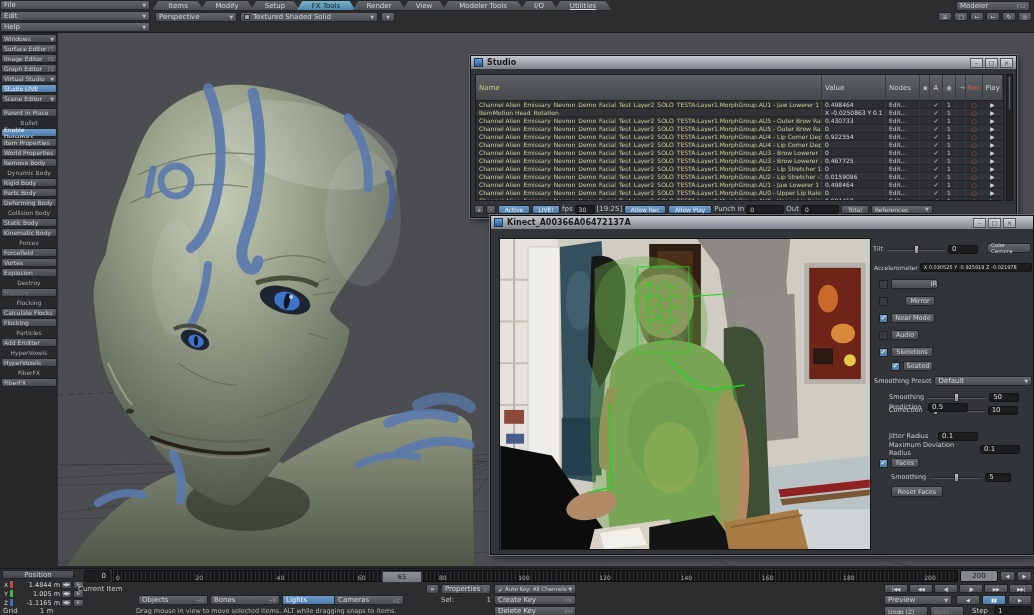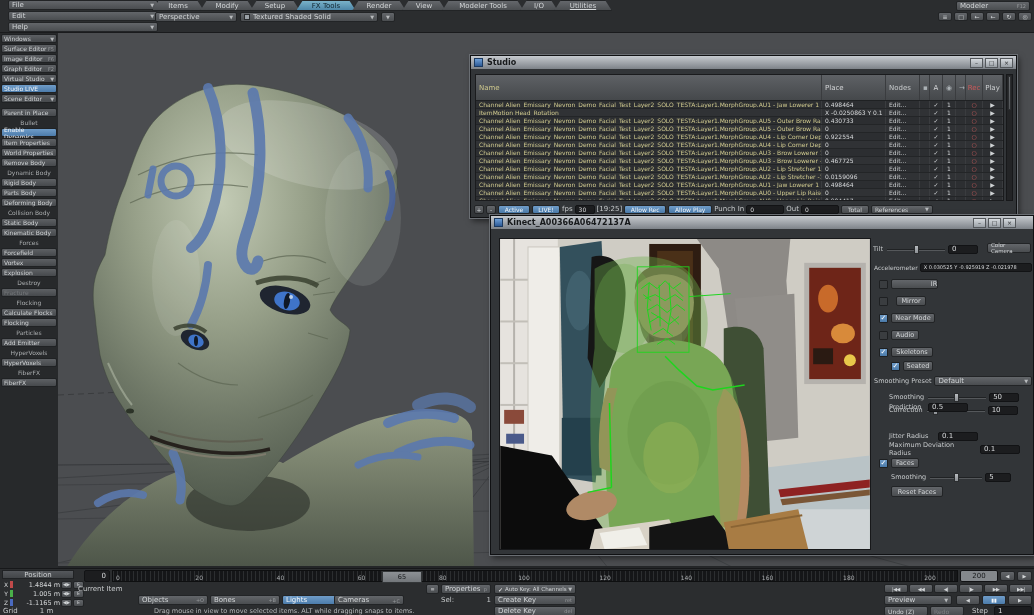--- a/index.html
+++ b/index.html
@@ -20,21 +20,21 @@
   .arrow { margin-left:auto; font-size:5px; color:#b8bbbd; }
   .chk { width:9px; height:9px; border:1px solid #1e2022; border-radius:1px; background:#3a3d40;
          display:flex; align-items:center; justify-content:center; font-size:7px; color:#fff; }
   .chk.on { background:linear-gradient(#6f9cc8,#4a7aa9); }
   .slider { position:relative; height:9px; }
   .slider .track { position:absolute; left:0; right:0; top:4px; height:2px; background:#202224; border-bottom:1px solid #55585b; }
   .slider .handle { position:absolute; top:0; width:5px; height:9px; background:linear-gradient(#b8bcc0,#8d9195); border:1px solid #2a2c2e; }
 
   
   .topbar { position:absolute; left:0; top:0; width:1034px; height:33px; background:#2b2d2f; border-bottom:1px solid #1a1b1d; }
-  .menu-btn { position:absolute; left:8px; width:150px; height:10px; }
+  .menu-btn { position:absolute; left:0; width:150px; height:10px; }
   .tab { position:absolute; top:0; height:11px; display:flex; align-items:center; justify-content:center;
          background:linear-gradient(#64676b,#4b4e51); color:#d4d7d9; border:1px solid #222426;
          clip-path:polygon(7px 0, calc(100% - 7px) 0, 100% 100%, 0 100%); }
   .tab.active { background:linear-gradient(#79b2c9,#4e87a8); color:#10242e; }
   .iconbtn { position:absolute; top:12px; width:14px; height:9px; font-size:6px; justify-content:center; }
 
   
   .sidebar { position:absolute; left:0; top:33px; width:58px; height:535px; background:#27292b; padding-top:1px; }
   .side-item { position:relative; margin:0 1px 1px 1px; height:9px; font-size:6px; display:flex; align-items:center; }
   .side-btn { background:linear-gradient(#5d6064,#46494c); border:1px solid #202224; border-radius:2px; color:#ced1d3; padding:0 2px; width:100%; height:100%; display:flex; align-items:center; }
@@ -388,21 +388,21 @@
       <span class="wtitle">Studio</span>
       <span class="winbtns">
         <span class="winbtn">–</span>
         <span class="winbtn">□</span>
         <span class="winbtn">×</span>
       </span>
     </div>
     <div class="stable">
       <div class="thead" id="studio-head">
           <div class="c-name">Name</div>
-          <div class="c-val">Place</div>
+          <div class="c-val">Value</div>
           <div class="c-nodes">Nodes</div>
           <div class="c-i1" style="color: rgb(170, 176, 180);">▪</div>
           <div class="c-a">A</div>
           <div class="c-i2" style="color: rgb(170, 176, 180);">◉</div>
           <div class="c-i3" style="color: rgb(170, 176, 180);">→</div>
           <div class="c-rec">Rec</div>
           <div class="c-play">Play</div>
         </div>
       <div id="studio-rows" style="overflow:hidden; flex:1;">
           <div class="trow">
@@ -678,21 +678,21 @@
       </div>
       <div id="kinect-toggles">
           <div class="kp-row" style="left: 388px; top: 63px;">
             <span class="chk"></span>
             <span class="btn kbtn" style="margin-left: 3px; width: 22px; padding-left: 42px;">
               <span>IR</span>
             </span>
           </div>
           <div class="kp-row" style="left: 388px; top: 80px;">
             <span class="chk"></span>
-            <span class="btn kbtn" style="margin-left: 8px; width: 30px;">
+            <span class="btn kbtn" style="margin-left: 17px; width: 30px;">
               <span>Mirror</span>
             </span>
           </div>
           <div class="kp-row" style="left: 388px; top: 97px;">
             <span class="chk on">✓</span>
             <span class="btn kbtn" style="margin-left: 3px; width: 44px;">
               <span>Near Mode</span>
             </span>
           </div>
           <div class="kp-row" style="left: 388px; top: 114px;">
@@ -863,21 +863,21 @@
         </div>
       </div>
     <div class="brow" style="left:441px; top:26px; width:50px;">
       <span class="lbl">Sel:</span>
       <span class="lbl" style="margin-left:auto;">1</span>
     </div>
     <div class="btn abs" style="left:494px; top:26px; width:82px; height:10px;">
       <span>Create Key</span>
       <span class="side-key">ret</span>
     </div>
-    <div class="brow" style="left:154px; top:37px; width:350px;">
+    <div class="brow" style="left:136px; top:37px; width:350px;">
         <span class="statustext">Drag mouse in view to move selected items. ALT while dragging snaps to items.</span>
       </div>
     <div class="btn abs" style="left:494px; top:37px; width:82px; height:10px;">
       <span>Delete Key</span>
       <span class="side-key">del</span>
     </div>
 
     <div id="transport">
         <div class="btn abs tr-btn" style="left: 884px; top: 15px;">|◀◀</div>
         <div class="btn abs tr-btn" style="left: 909px; top: 15px;">◀◀</div>

